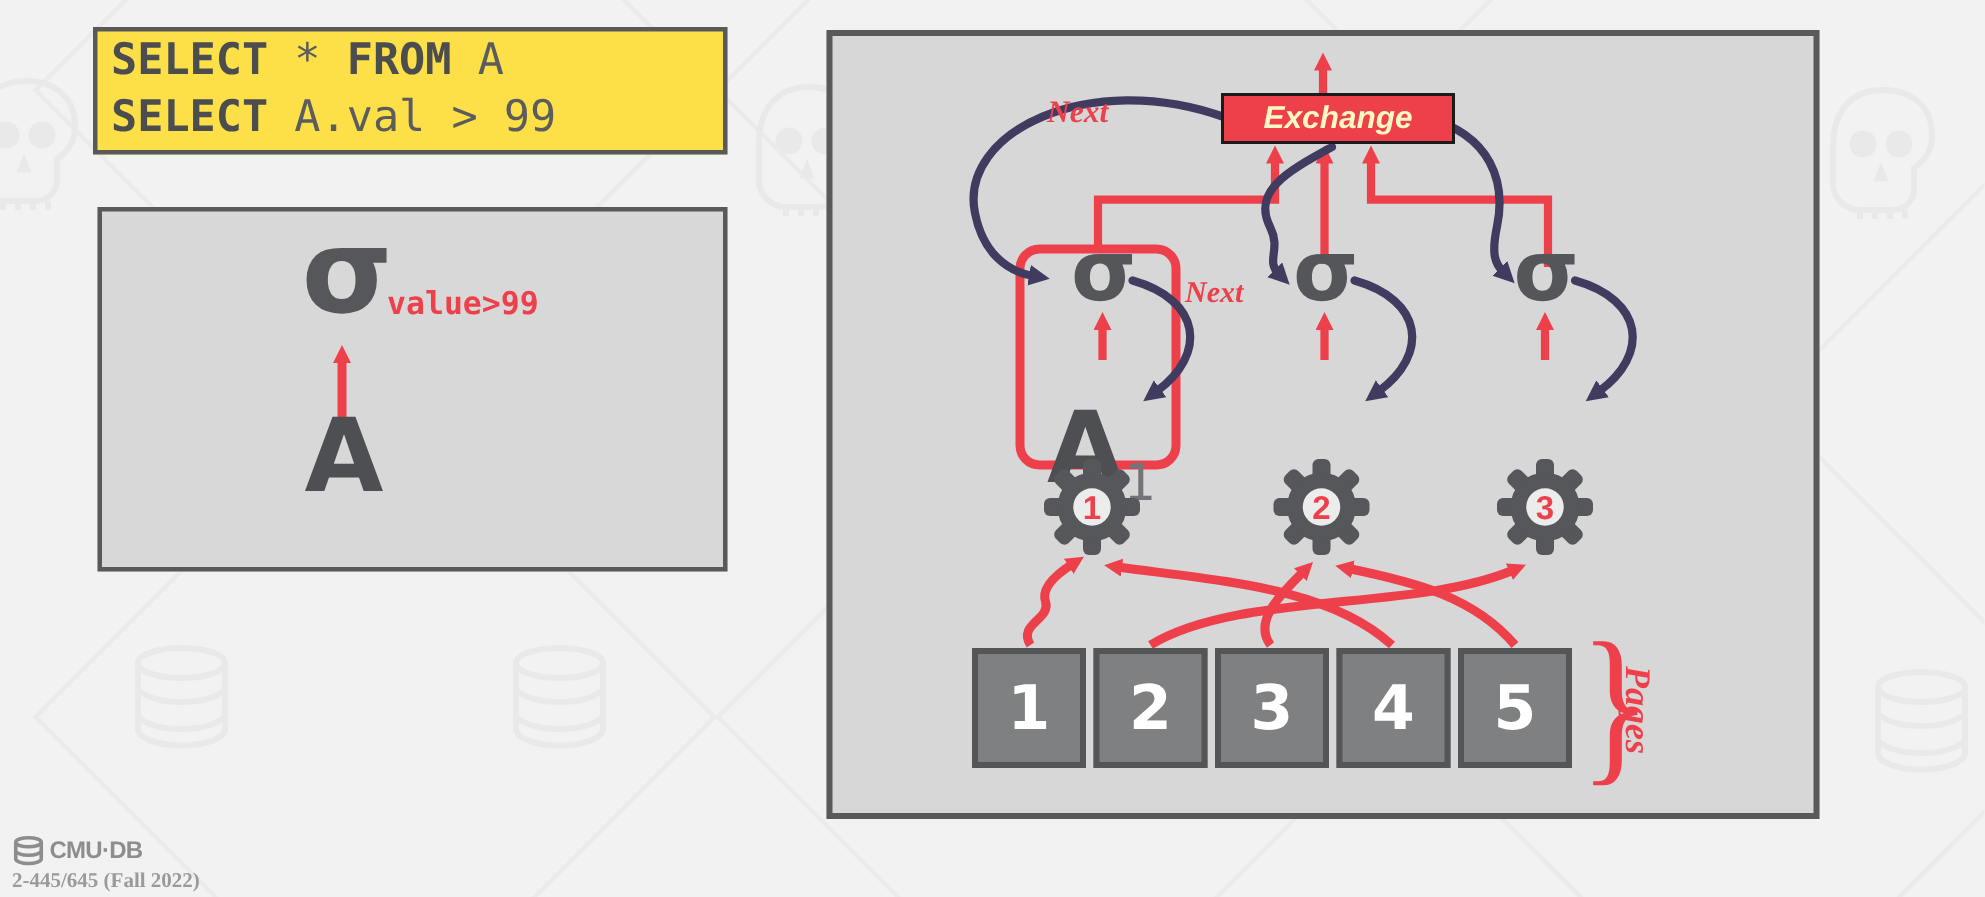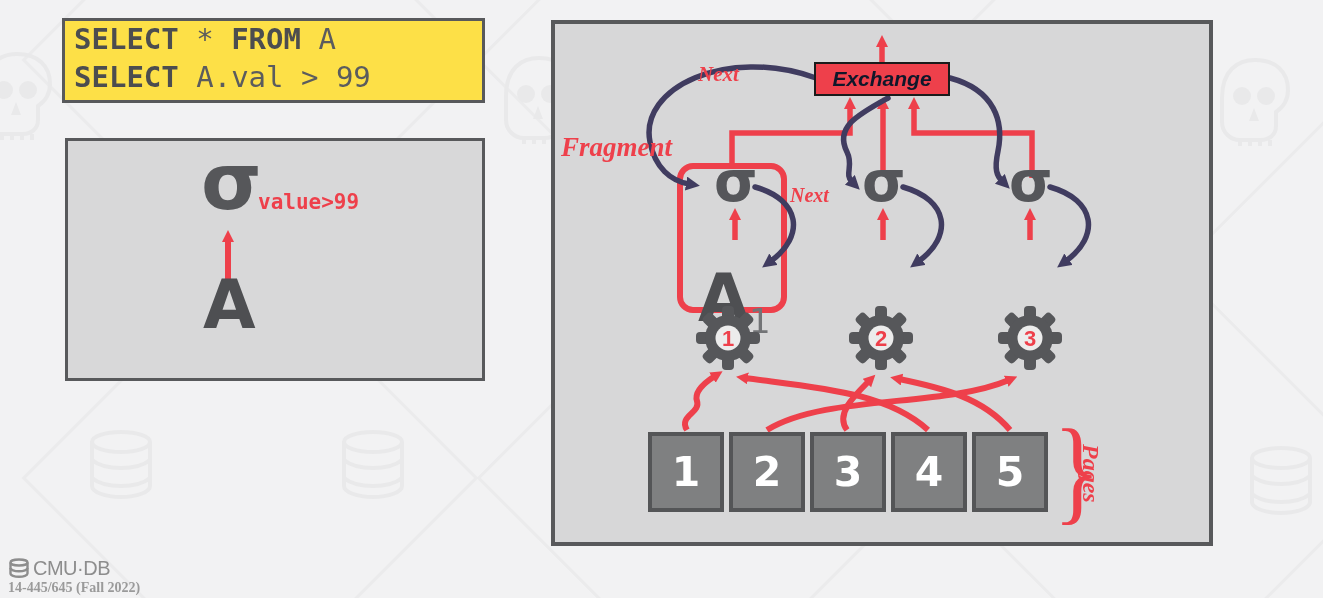--- a/index.html
+++ b/index.html
@@ -19,24 +19,24 @@
   .planbox{left:65px;top:138px;width:420px;height:243px;}
   .sigma-big{left:136px;top:4px;font-family:"DejaVu Sans",sans-serif;font-weight:bold;
              font-size:78px;line-height:80px;color:#56575a;}
   .pred{left:193px;top:52px;font-family:"DejaVu Sans Mono",monospace;font-weight:bold;
         font-size:21px;color:#ee404b;}
   .table-big{left:138px;top:132px;font-family:"DejaVu Sans",sans-serif;font-weight:bold;
              font-size:68px;line-height:70px;color:#4e4f52;}
   
   .mainbox{left:551px;top:20px;width:662px;height:526px;background:#d7d7d8;}
   .mainsvg{position:absolute;left:0;top:0;z-index:2;}
-  .exchange{left:263px;top:42px;width:136px;height:34px;background:#ee404b;
+  .exchange{left:263px;top:42px;width:156px;height:34px;background:#ee404b;
             border:2.5px solid #1b1b1b;box-sizing:border-box;z-index:3;
             display:flex;align-items:center;justify-content:center;
-            color:#0f172a;font-weight:bold;font-style:italic;font-size:21px;}
+            color:#fef9c3;font-weight:bold;font-style:italic;font-size:21px;}
   .fragrect{left:126px;top:143px;width:110px;height:150px;border:6px solid #ee404b;
             border-radius:16px;box-sizing:border-box;z-index:1;}
   .serifred{font-family:"Liberation Serif",serif;font-weight:bold;font-style:italic;
             color:#ee404b;z-index:3;}
   .fraglabel{left:10px;top:112px;font-size:27px;}
   .nextlabel{font-size:21px;}
   .sig{font-family:"DejaVu Sans",sans-serif;font-weight:bold;font-size:56px;
        line-height:58px;color:#55565a;z-index:3;}
   .atab{font-family:"DejaVu Sans",sans-serif;font-weight:bold;font-size:66px;
         line-height:66px;color:#4e4f52;z-index:3;margin-top:32px;}
@@ -48,21 +48,21 @@
   .page{width:76px;height:80px;background:#7f8081;border:4px solid #545557;
         box-sizing:border-box;z-index:3;display:flex;align-items:center;
         justify-content:center;color:#fff;font-family:"DejaVu Sans",sans-serif;
         font-weight:bold;font-size:41px;top:412px;}
   .brace{left:498px;top:392px;font-family:"Liberation Serif",serif;font-size:116px;
          line-height:116px;color:#ee404b;transform:scaleX(0.85);z-index:3;font-weight:normal;}
   .pageslabel{left:553px;top:424px;width:96px;font-size:24px;
               transform:rotate(90deg);transform-origin:left top;}
   
   .logo-row{left:8px;top:557px;display:flex;align-items:center;gap:3px;z-index:1;}
-  .logo-text{font-weight:normal;font-size:20px;color:#8d8d8d;letter-spacing:-0.5px;}
+  .logo-text{font-weight:bold;font-size:16px;color:#8d8d8d;letter-spacing:-0.5px;}
   .course{left:8px;top:580px;font-family:"Liberation Serif",serif;font-weight:bold;
           font-size:14px;color:#9a9a9a;z-index:1;}
 </style>
 </head>
 <body>
 
 <svg class="abs wm" width="1323" height="598">
   <defs>
     <g id="wm-skull" fill="none" stroke="#e9e9ea" stroke-width="4">
       <path d="M14,46 C14,18 30,8 47,8 C68,8 80,20 80,38 C80,50 74,56 68,60 L68,74 C68,83 61,88 53,88 L32,88 C22,88 14,80 14,70 Z"></path>
@@ -156,21 +156,20 @@
       <path d="M352,167 C398,180 402,216 368,241" marker-end="url(#na)"></path>
       <path d="M399,58 C444,70 453,102 447,131 C443,150 446,156 451,161" marker-end="url(#na)"></path>
       <path d="M499,167 C545,180 549,216 515,241" marker-end="url(#na)"></path>
     </g>
   </svg>
 
   <div class="abs exchange">
     <span>Exchange</span>
   </div>
 
-  <span class="abs serifred fraglabel">Fragment</span>
   <span class="abs serifred nextlabel" style="left:147px;top:42px;">Next</span>
   <span class="abs serifred nextlabel" style="left:239px;top:164px;font-size:20px;">Next</span>
 
   <span class="abs sig" style="left:163px;top:133px;">σ</span>
   <span class="abs sig" style="left:311px;top:133px;">σ</span>
   <span class="abs sig" style="left:458px;top:133px;">σ</span>
 
   <span class="abs atab" style="left:147px;top:214px;"><span>A</span><span class="sub">1</span></span>
 
   <svg class="abs gear" style="left:143px;top:284px;" width="68" height="68" viewBox="0 0 68 68">
@@ -230,13 +229,13 @@
 <div class="abs logo-row">
   <svg width="22" height="22" viewBox="0 0 22 22">
     <g fill="none" stroke="#8d8d8d" stroke-width="2.4">
       <ellipse cx="11" cy="4.5" rx="8.5" ry="3"></ellipse>
       <path d="M2.5,4.5 v5.5 c0,1.8 3.8,3.2 8.5,3.2 s8.5,-1.4 8.5,-3.2 v-5.5"></path>
       <path d="M2.5,10 v5.5 c0,1.8 3.8,3.2 8.5,3.2 s8.5,-1.4 8.5,-3.2 v-5.5"></path>
     </g>
   </svg>
   <span class="logo-text">CMU·DB</span>
 </div>
-<div class="abs course">14-445/645 (Fall 2022)</div>
+<div class="abs course">2-445/645 (Fall 2022)</div>
 
 </body></html>

